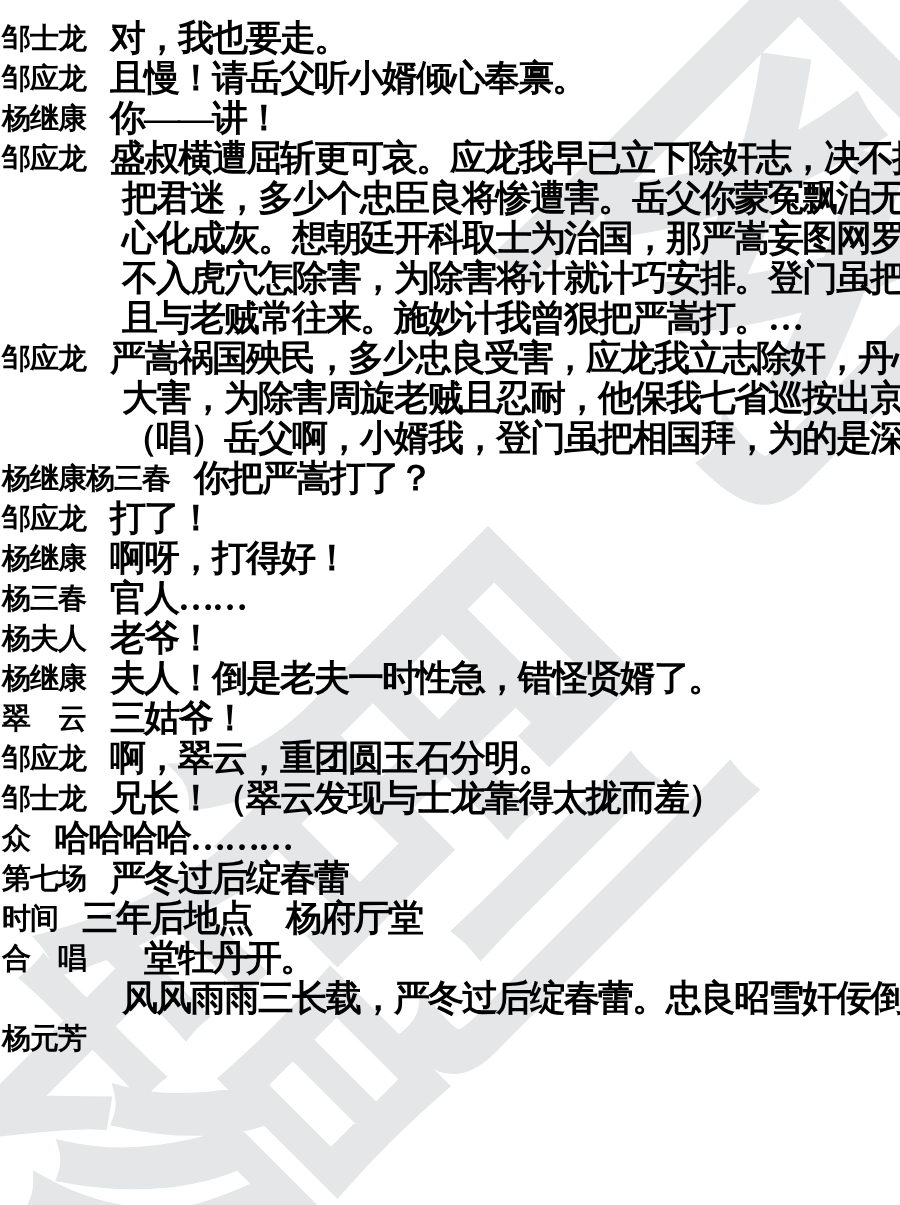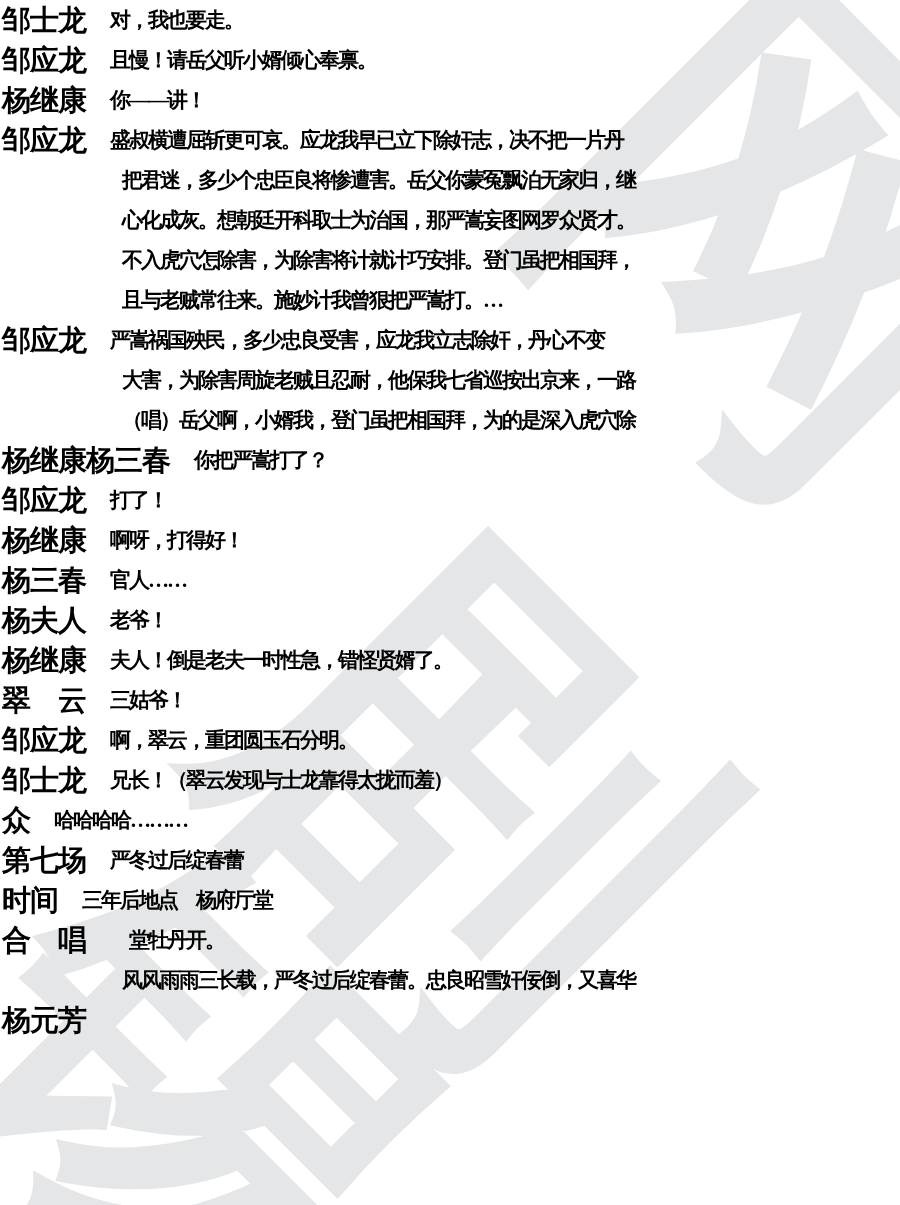--- a/index.html
+++ b/index.html
@@ -14,28 +14,28 @@
   .watermark{position:absolute;inset:0;z-index:0;pointer-events:none}
   .wm{
     position:absolute;display:block;line-height:1;font-weight:bold;
     transform:rotate(45deg);transform-origin:center center;
   }
   .wm-0{font-size:430px;left:-20px;top:880px}
   .wm-1{font-size:450px;left:240px;top:570px}
   .wm-2{font-size:460px;left:555px;top:10px}
 
   
-  #script-body{position:relative;z-index:1;padding:0 0 0 2px}
+  #script-body{position:relative;z-index:1;padding:18px 0 0 2px}
   .entry{display:flex;align-items:flex-start}
   .speaker{
     flex:0 0 auto;margin-right:24px;font-size:29px;line-height:40px;
     letter-spacing:-1px;white-space:pre;
   }
   .lines{flex:1 1 auto;min-width:0}
-  .line{font-size:21px;line-height:40px;letter-spacing:-2px;white-space:pre}
+  .line{font-size:36px;line-height:40px;letter-spacing:-2px;white-space:pre}
   .line + .line{padding-left:12px}
 </style>
 </head>
 <body style="background: rgb(255, 255, 255); color: rgb(0, 0, 0);">
 
 <main>
   <div class="watermark" style="color: rgb(228, 230, 231);">
     <span class="wm wm-0">锡</span>
     <span class="wm wm-1">剧</span>
     <span class="wm wm-2">网</span>

